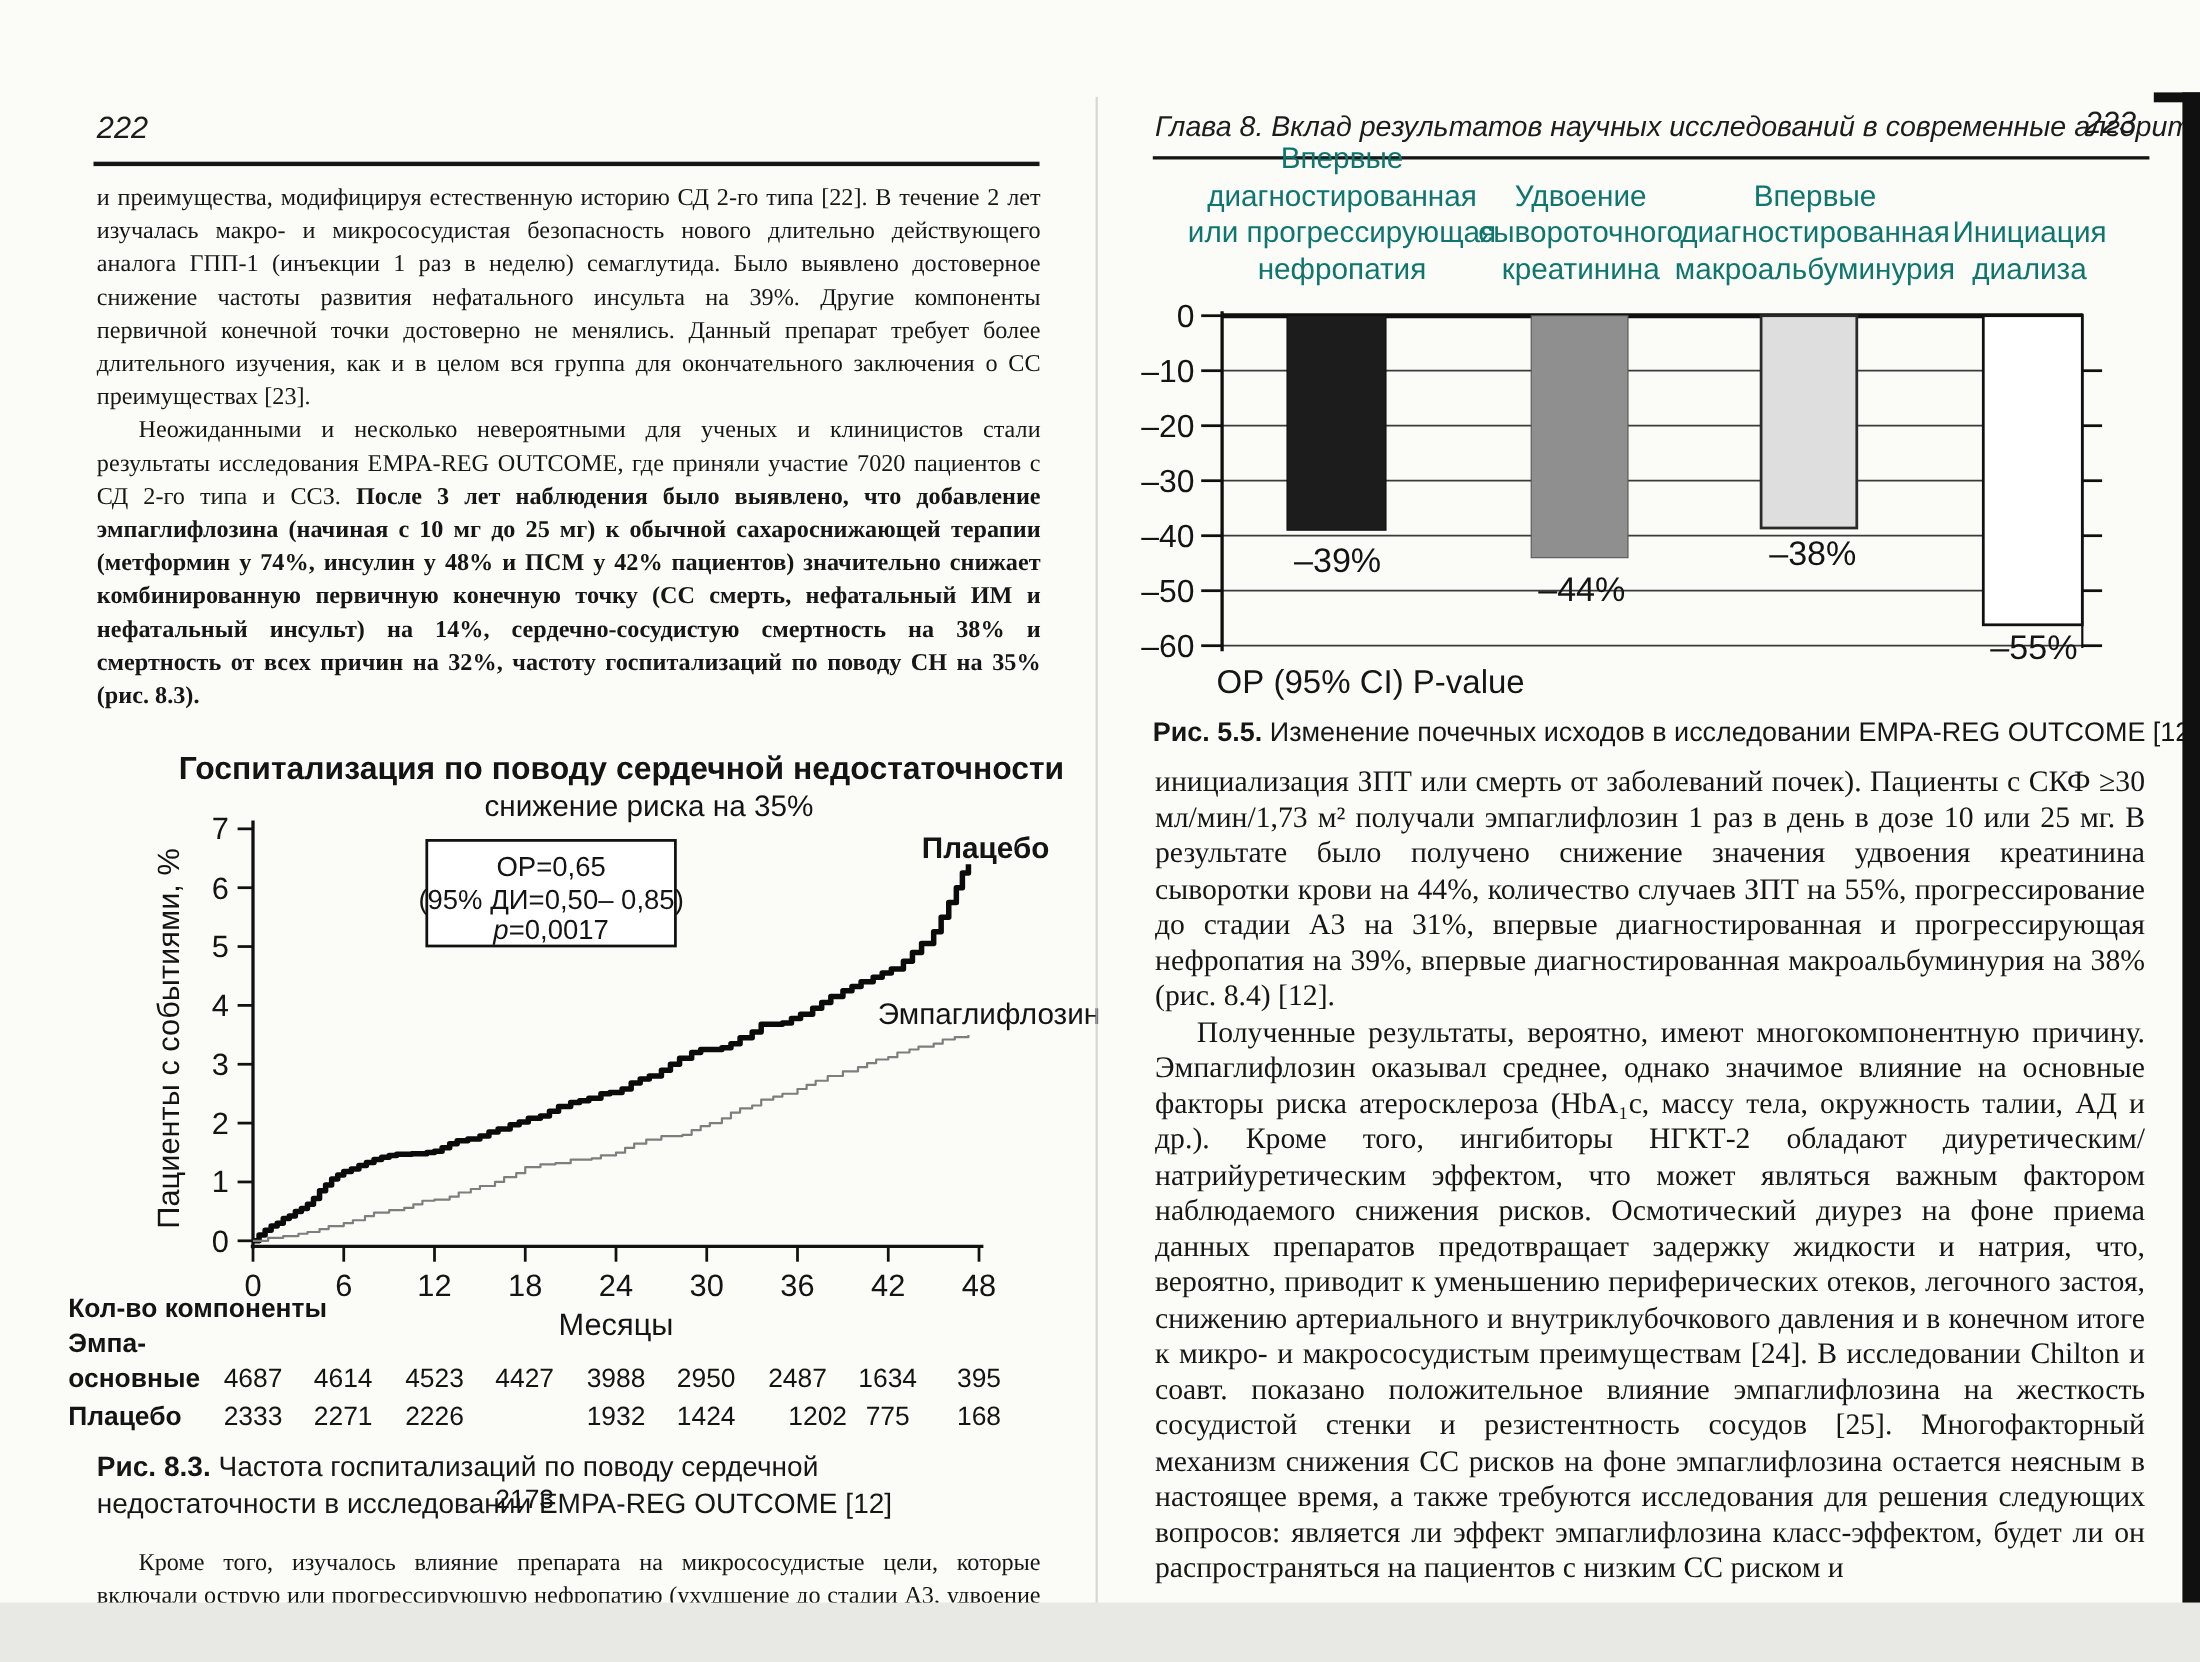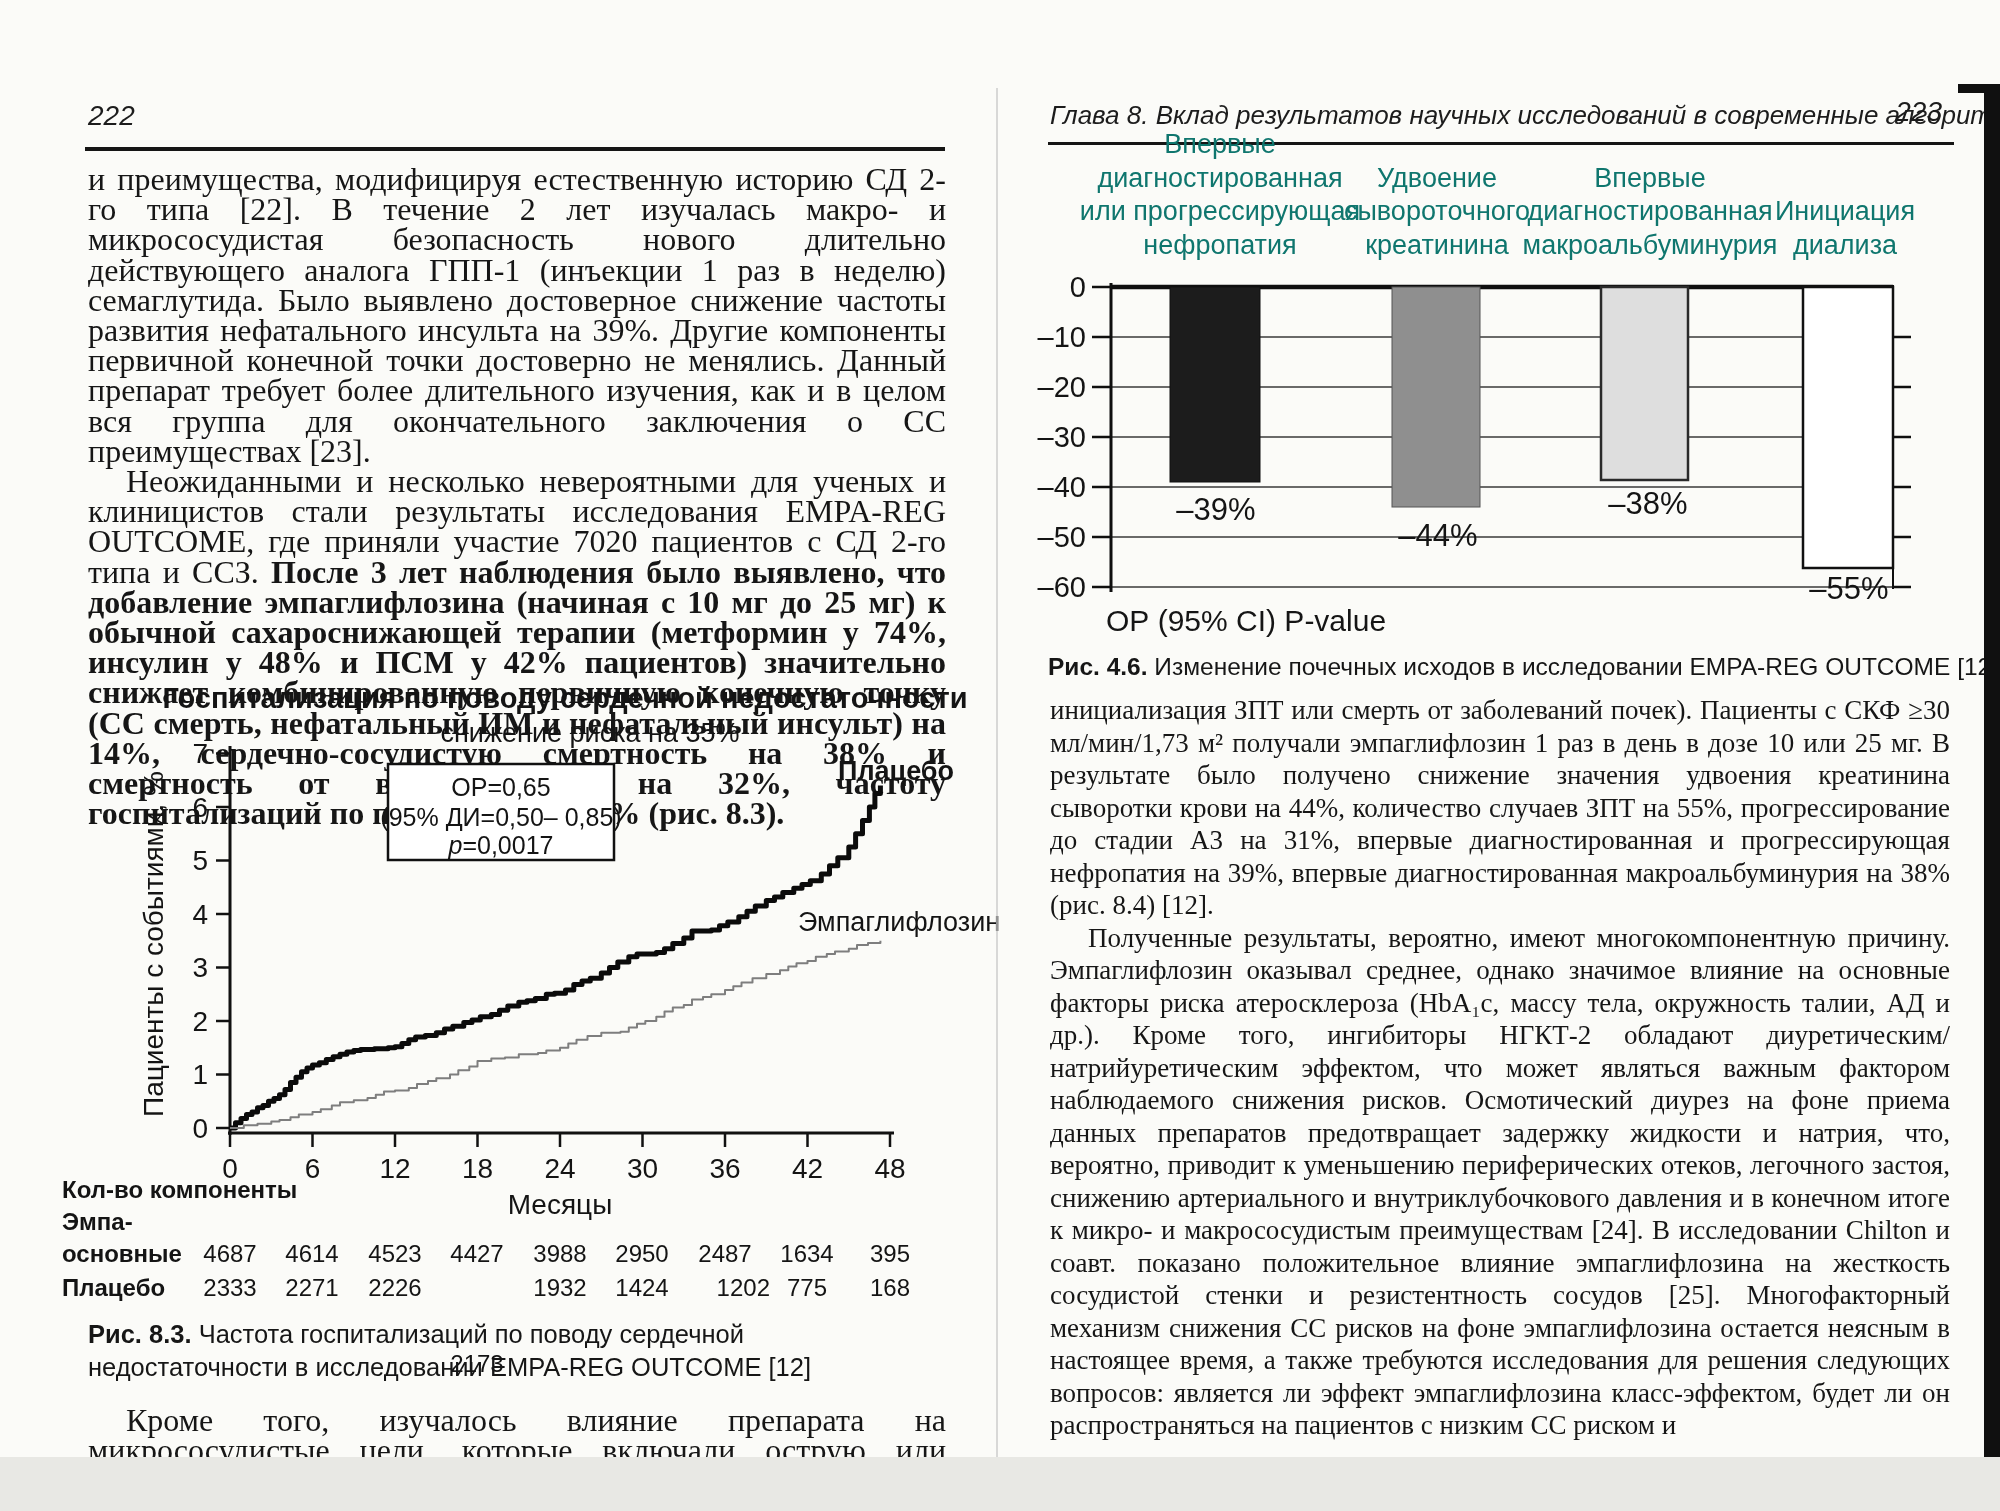--- a/index.html
+++ b/index.html
@@ -7,21 +7,21 @@
           font-family:"Liberation Serif","DejaVu Serif",serif;color:#161616;}
   .abs{position:absolute;}
   
   .runhead{font-family:"Liberation Sans","DejaVu Sans",sans-serif;font-style:italic;
            font-size:27px;color:#1c1c1c;white-space:nowrap;}
   .pagenum{font-family:"Liberation Sans","DejaVu Sans",sans-serif;font-style:italic;
            font-size:28px;color:#1c1c1c;}
   .rule{background:#151515;}
   
   .bodycol p{margin:0;text-align:justify;}
-  .lp-body{width:858px;font-size:32px;line-height:30.2px;}
+  .lp-body{width:858px;font-size:22px;line-height:30.2px;}
   .rp-body{width:900px;font-size:27px;line-height:32.5px;}
   .indent{text-indent:38px;}
   .b{font-weight:bold;}
   
   .sans{font-family:"Liberation Sans","DejaVu Sans",sans-serif;}
   .caption{font-size:25.5px;line-height:33px;color:#161616;}
   .cap-label{font-weight:bold;}
   .cnt{font-size:24px;color:#141414;}
   .cnt-label{font-weight:bold;}
   .cnt-num{position:absolute;width:90px;text-align:center;}
@@ -213,21 +213,21 @@
     <g font-size="31" text-anchor="middle">
       <text x="1216" y="520">–39%</text>
       <text x="1438" y="546">–44%</text>
       <text x="1648" y="514">–38%</text>
       <text x="1849" y="599">–55%</text>
     </g>
   </svg>
 
   <div class="abs sans" style="left:1106px;top:604px;font-size:30px;color:#151515;">ОР (95% CI) P-value</div>
 
-  <div class="abs sans caption nowrap" style="left:1048px;top:650px;font-size:24.5px;"><span class="cap-label">Рис. 4.6.</span><span> Изменение почечных исходов в исследовании EMPA-REG OUTCOME [12]</span></div>
+  <div class="abs sans caption nowrap" style="left:1048px;top:650px;font-size:24.5px;"><span class="cap-label">Рис. 5.5.</span><span> Изменение почечных исходов в исследовании EMPA-REG OUTCOME [12]</span></div>
 
   <div class="abs bodycol rp-body" style="left:1050px;top:694px;">
     <p>инициализация ЗПТ или смерть от заболеваний почек). Пациенты с СКФ ≥30 мл/мин/1,73 м² получали эмпаглифлозин 1 раз в день в дозе 10 или 25 мг. В результате было получено снижение значения удвоения креатинина сыворотки крови на 44%, количество случаев ЗПТ на 55%, прогрессирование до стадии А3 на 31%, впервые диагностированная и прогрессирующая нефропатия на 39%, впервые диагностированная макроальбуминурия на 38% (рис. 8.4) [12].</p>
     <p class="indent">Полученные результаты, вероятно, имеют многокомпонентную причину. Эмпаглифлозин оказывал среднее, однако значимое влияние на основные факторы риска атеросклероза (HbA₁c, массу тела, окружность талии, АД и др.). Кроме того, ингибиторы НГКТ-2 обладают диуретическим/натрийуретическим эффектом, что может являться важным фактором наблюдаемого снижения рисков. Осмотический диурез на фоне приема данных препаратов предотвращает задержку жидкости и натрия, что, вероятно, приводит к уменьшению периферических отеков, легочного застоя, снижению артериального и внутриклубочкового давления и в конечном итоге к микро- и макрососудистым преимуществам [24]. В исследовании Chilton и соавт. показано положительное влияние эмпаглифлозина на жесткость сосудистой стенки и резистентность сосудов [25]. Многофакторный механизм снижения СС рисков на фоне эмпаглифлозина остается неясным в настоящее время, а также требуются исследования для решения следующих вопросов: является ли эффект эмпаглифлозина класс-эффектом, будет ли он распространяться на пациентов с низким СС риском и</p>
   </div>
 
   <div class="abs" style="left:996px;top:88px;width:2px;height:1412px;background:#c9c9c9;opacity:.7;"></div>
   <div class="abs" style="left:1984px;top:84px;width:16px;height:1427px;background:#101010;"></div>
   <div class="abs" style="left:1958px;top:84px;width:42px;height:9px;background:#101010;"></div>
   <div class="abs" style="left:992px;top:1501px;width:1008px;height:10px;background:#0d0d0d;"></div>

